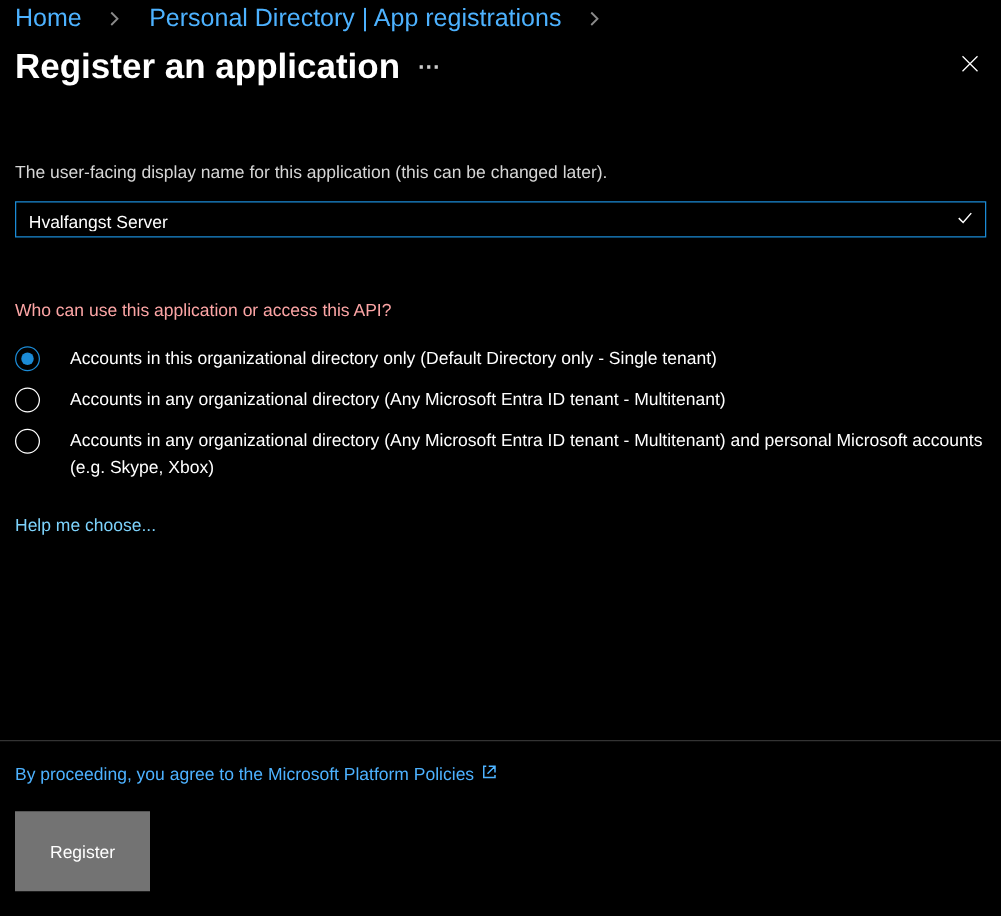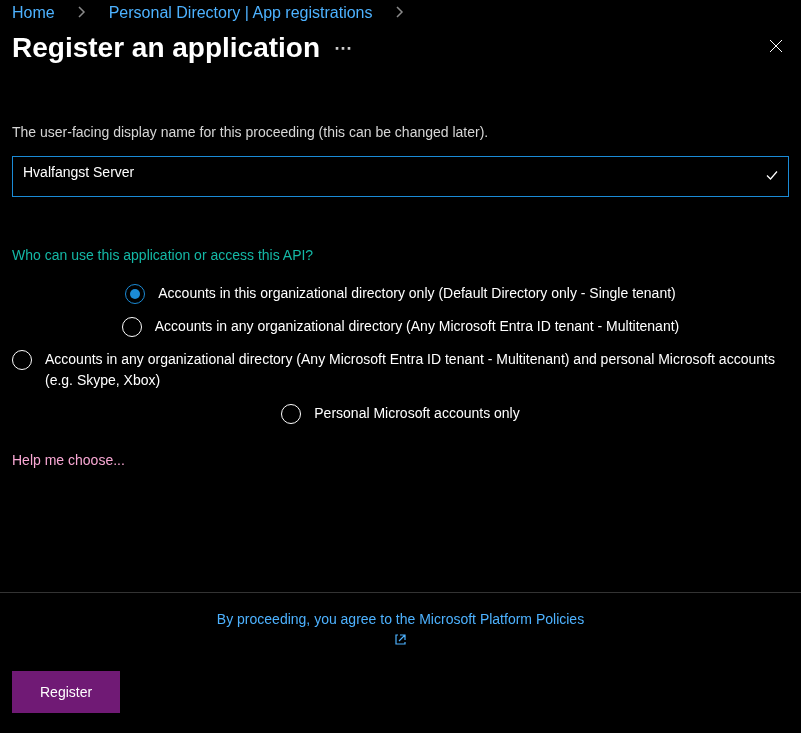--- a/index.html
+++ b/index.html
@@ -10,21 +10,21 @@
       font-size: 14px;
       width: 801px;
       height: 733px;
       overflow: hidden;
     }
     .breadcrumb {
       display: flex;
       align-items: center;
       gap: 23px;
       padding: 4px 12px 0 12px;
-      font-size: 16px;
+      font-size: 20px;
     }
     .breadcrumb a {
       color: #4db2ff;
       text-decoration: none;
       cursor: pointer;
     }
     .breadcrumb .chevron {
       color: #8a8a8a;
       font-size: 14px;
     }
@@ -76,55 +76,54 @@
     }
     .input-wrap {
       position: relative;
       margin-bottom: 50px;
     }
     .text-input {
       width: 100%;
       background: #000000;
       border: 1px solid #1b8bd6;
       color: #ffffff;
-      padding: 7px 36px 16px 10px;
+      padding: 7px 36px 4px 10px;
       font-size: 14px;
       outline: none;
       font-family: inherit;
     }
     .input-check {
       position: absolute;
       right: 10px;
       top: 50%;
       transform: translateY(-50%);
       stroke: #5fb85f;
     }
     .section-title {
       font-size: 20px;
       font-weight: 400;
       color: #ffffff;
       margin-bottom: 22px;
     }
     .section-help {
-      color: #14b8a6;
+      color: #fca5a5;
       font-size: 14px;
       margin-bottom: 20px;
     }
     .radio-group {
       display: flex;
       flex-direction: column;
       gap: 12px;
       margin-bottom: 28px;
     }
     .radio-option {
       display: flex;
       align-items: flex-start;
-      gap: 13px;
-      cursor: pointer;
-      justify-content: center;
+      gap: 24px;
+      cursor: pointer;
     }
     .radio-circle {
       flex-shrink: 0;
       width: 20px;
       height: 20px;
       border: 1.5px solid #ffffff;
       border-radius: 50%;
       position: relative;
       margin-top: 1px;
     }
@@ -141,56 +140,55 @@
       top: 50%;
       left: 50%;
       transform: translate(-50%, -50%);
     }
     .radio-label {
       color: #ffffff;
       font-size: 14px;
       line-height: 1.5;
     }
     .help-link {
-      color: #f9a8d4;
+      color: #7dd3fc;
       font-size: 14px;
       text-decoration: none;
       cursor: pointer;
       display: inline-block;
     }
     .footer {
       position: absolute;
       bottom: 0;
       left: 0;
       right: 0;
       border-top: 1px solid #333333;
       padding: 18px 12px 20px 12px;
     }
     .policy-row {
       display: flex;
       align-items: center;
       gap: 6px;
       margin-bottom: 22px;
-      flex-direction: column;
     }
     .policy-link {
       color: #4db2ff;
       font-size: 14px;
       text-decoration: none;
       cursor: pointer;
     }
     .ext-icon {
       stroke: #4db2ff;
       fill: none;
     }
     .register-btn {
-      background: #701a75;
+      background: #737373;
       color: #ffffff;
       border: none;
-      padding: 13px 28px;
+      padding: 24px 28px;
       font-size: 14px;
       cursor: pointer;
       font-family: inherit;
     }
   </style>
 </head>
 <body>
 
 <div class="breadcrumb">
   <a>Home</a>
@@ -214,21 +212,21 @@
   </h1>
   <span class="close-btn">
     <svg width="14" height="14" viewBox="0 0 14 14">
         <path d="M1 1 L13 13 M13 1 L1 13" stroke="currentColor" stroke-width="1"></path>
       </svg>
   </span>
 </div>
 
 <div class="content">
 
-  <div class="field-help">The user-facing display name for this proceeding (this can be changed later).</div>
+  <div class="field-help">The user-facing display name for this application (this can be changed later).</div>
   <div class="input-wrap">
     <input type="text" class="text-input" value="Hvalfangst Server" style="">
     <span class="input-check">
       <svg width="14" height="14" viewBox="0 0 14 14">
           <path d="M2 7 L5.5 10.5 L12 3" stroke="currentColor" fill="none" stroke-width="1.2"></path>
         </svg>
     </span>
   </div>
 
   <div class="section-help">Who can use this application or access this API?</div>
@@ -239,24 +237,20 @@
       <div class="radio-label">Accounts in this organizational directory only (Default Directory only - Single tenant)</div>
     </div>
     <div class="radio-option">
       <div class="radio-circle"></div>
       <div class="radio-label">Accounts in any organizational directory (Any Microsoft Entra ID tenant - Multitenant)</div>
     </div>
     <div class="radio-option">
       <div class="radio-circle"></div>
       <div class="radio-label">Accounts in any organizational directory (Any Microsoft Entra ID tenant - Multitenant) and personal Microsoft accounts (e.g. Skype, Xbox)</div>
     </div>
-    <div class="radio-option">
-      <div class="radio-circle"></div>
-      <div class="radio-label">Personal Microsoft accounts only</div>
-    </div>
   </div>
 
   <a class="help-link">Help me choose...</a>
 
 </div>
 
 <div class="footer">
   <div class="policy-row">
     <a class="policy-link">By proceeding, you agree to the Microsoft Platform Policies</a>
     <span>

